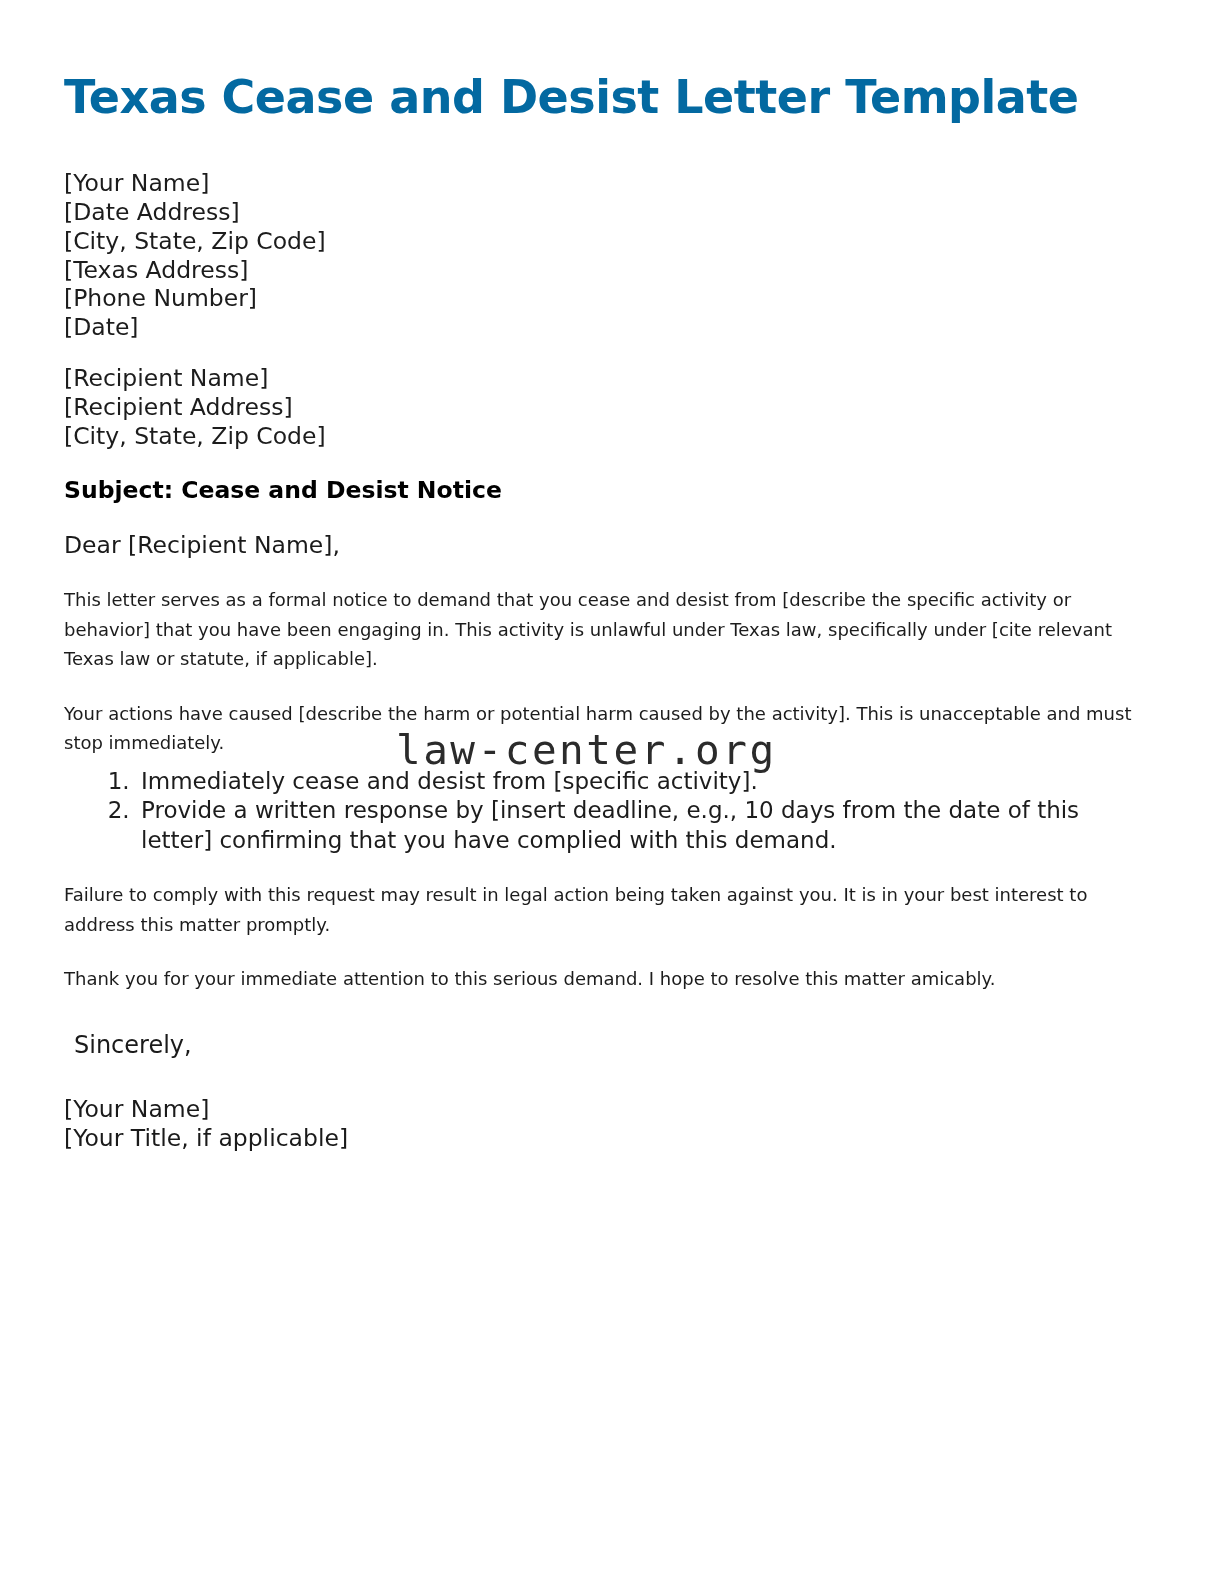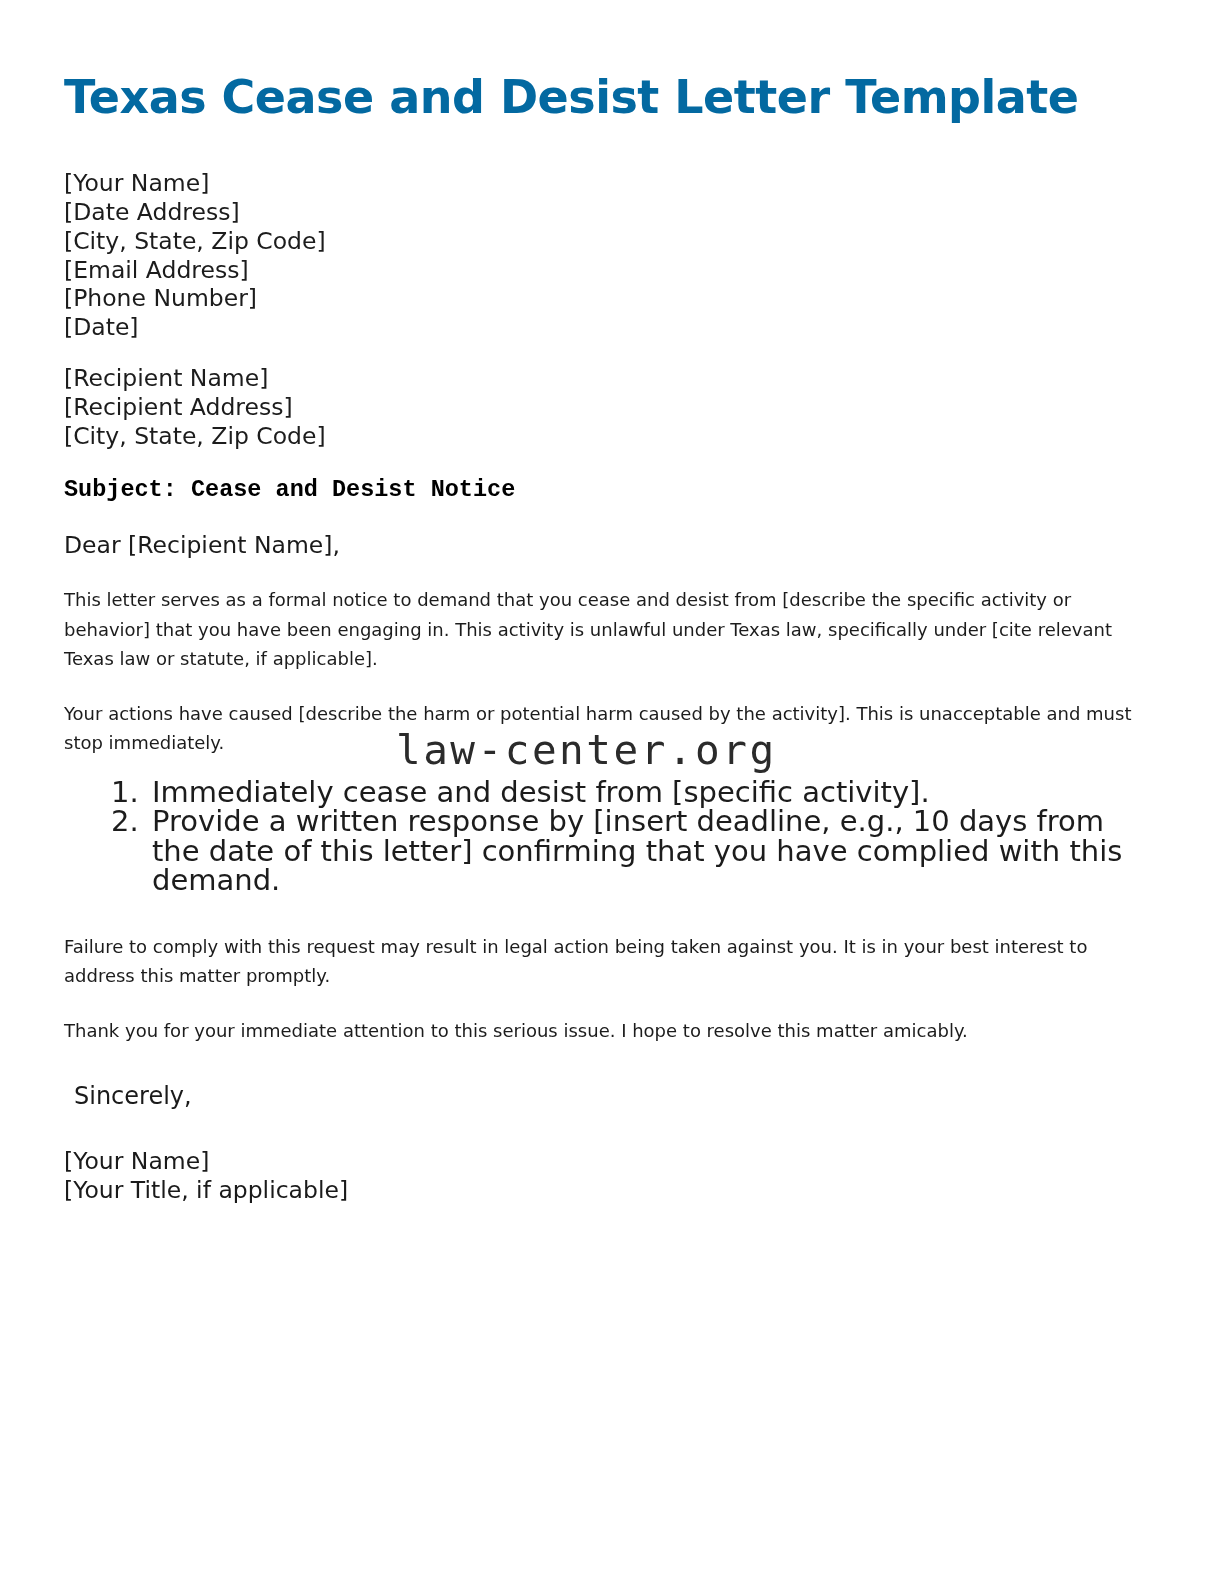--- a/index.html
+++ b/index.html
@@ -57,21 +57,20 @@
     padding-top: 22px;
   }
 
   .subject-line {
     margin: 0;
     padding-top: 26px;
     font-size: 23.5px;
     line-height: 28.8px;
     font-weight: 700;
     color: #000000;
-    font-family: Liberation Mono, monospace;
   }
 
   .salutation {
     margin: 0;
     padding-top: 26px;
     font-size: 23.5px;
     line-height: 28.8px;
   }
 
   p.para {
@@ -82,26 +81,26 @@
     color: #1c1c1c;
     text-align: left;
   }
 
   .para-resolve {
     position: relative;
     z-index: 1;
   }
 
   ol.demand-list {
-    margin: 11px;
+    margin: 0;
     padding-top: 9px;
     padding-left: 73px;
     padding-right: 0;
     padding-bottom: 0;
-    font-size: 29px;
+    font-size: 23px;
     line-height: 29.5px;
     color: #1c1c1c;
     list-style-position: outside;
     list-style-type: decimal;
   }
 
   ol.demand-list li {
     padding-left: 4px;
     margin: 0;
   }
@@ -147,21 +146,21 @@
 <div class="page">
 
   <div class="doc-body">
 
     <h1 class="doc-title">Texas Cease and Desist Letter Template</h1>
 
     <div class="addr-block sender">
       <span class="addr-line">[Your Name]</span>
       <span class="addr-line">[Date Address]</span>
       <span class="addr-line">[City, State, Zip Code]</span>
-      <span class="addr-line">[Email Address]</span>
+      <span class="addr-line">[Texas Address]</span>
       <span class="addr-line">[Phone Number]</span>
       <span class="addr-line">[Date]</span>
     </div>
 
     <div class="addr-block recipient">
       <span class="addr-line">[Recipient Name]</span>
       <span class="addr-line">[Recipient Address]</span>
       <span class="addr-line">[City, State, Zip Code]</span>
     </div>
 
@@ -174,21 +173,21 @@
     <p class="para">Your actions have caused [describe the harm or potential harm caused by the activity]. This is unacceptable and must stop immediately.</p>
 
 
     <ol class="demand-list">
       <li>Immediately cease and desist from [specific activity].</li>
       <li>Provide a written response by [insert deadline, e.g., 10 days from the date of this letter] confirming that you have complied with this demand.</li>
     </ol>
 
     <p class="para">Failure to comply with this request may result in legal action being taken against you. It is in your best interest to address this matter promptly.</p>
 
-    <p class="para">Thank you for your immediate attention to this serious issue. I hope to resolve this matter amicably.</p>
+    <p class="para">Thank you for your immediate attention to this serious demand. I hope to resolve this matter amicably.</p>
 
     <p class="closing">Sincerely,</p>
 
     <div class="signature-block">
       <span class="sig-line">[Your Name]</span>
       <span class="sig-line">[Your Title, if applicable]</span>
     </div>
 
   </div>
 

